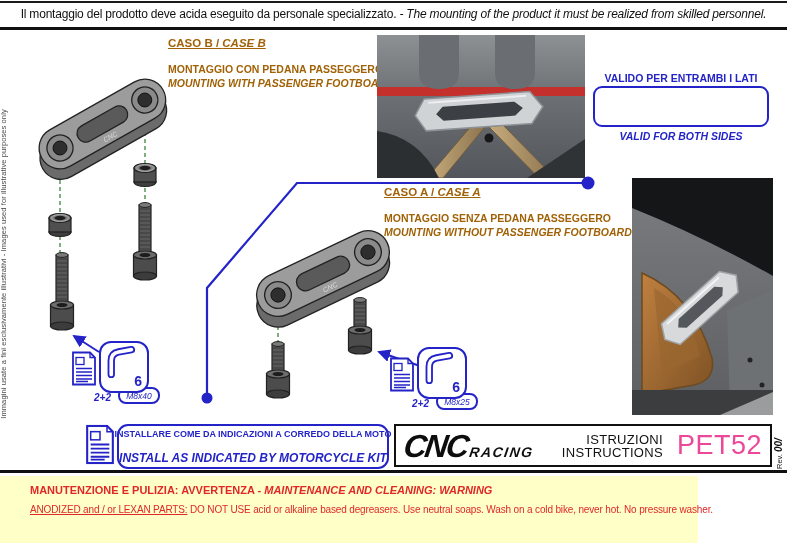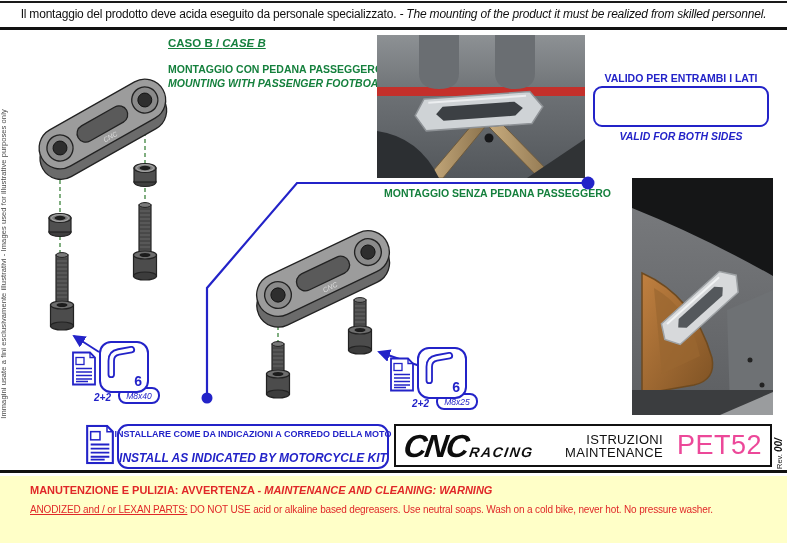--- a/index.html
+++ b/index.html
@@ -11,21 +11,21 @@
   .header{position:absolute;top:7px;left:0;width:787px;text-align:center;font-size:12px;
           color:#111;letter-spacing:-0.2px;white-space:nowrap;}
   .header .en{font-style:italic;}
   .header-rule{position:absolute;top:27px;left:0;width:787px;height:3px;background:#111;}
 
   
   .side-note{position:absolute;left:-1px;top:470px;transform:rotate(-90deg);transform-origin:0 0;
              width:412px;text-align:center;font-size:7.5px;color:#4a4a4a;letter-spacing:0.1px;}
 
   
-  .case-block{position:absolute;color:#15803d;}
+  .case-block{position:absolute;color:#a16207;}
   .case-title{font-size:11.5px;font-weight:bold;text-decoration:underline;margin-bottom:13px;}
   .case-title .alt{font-style:italic;}
   .case-line{font-size:10.5px;font-weight:bold;line-height:14px;white-space:nowrap;}
   .case-line.en{font-style:italic;}
 
   
   .valid-box{position:absolute;left:593px;top:86px;width:172px;height:37px;border:2.5px solid #2323c8;
              border-radius:9px;display:flex;flex-direction:column;justify-content:center;align-items:center;
              color:#2323c8;font-weight:bold;font-size:10.5px;line-height:14px;background:#fff;gap:44px;}
   .valid-box .en{font-style:italic;}
@@ -65,21 +65,21 @@
   .doc-type{margin-left:auto;text-align:right;color:#111;font-size:13px;letter-spacing:0.3px;line-height:13px;}
   .part-code{margin-left:14px;font-size:27px;color:#ec4899;font-weight:500;letter-spacing:0.5px;}
   .rev{position:absolute;left:768px;top:469px;transform:rotate(-90deg);transform-origin:0 0;
        white-space:nowrap;color:#111;z-index:3;}
   .rev-label{font-size:7.5px;}
   .rev-value{font-size:10px;font-weight:bold;font-style:italic;}
 
   .bottom-rule{position:absolute;top:470px;left:0;width:787px;height:3px;background:#111;}
 
   
-  .warning{position:absolute;top:476px;left:0;width:787px;height:67px;background:#ffffc8;
+  .warning{position:absolute;top:476px;left:0;width:698px;height:67px;background:#ffffc8;
            color:#e02828;padding:5px 0 0 30px;box-sizing:border-box;}
   .warn-title{font-size:11px;font-weight:bold;line-height:19px;white-space:nowrap;}
   .warn-title .en{font-style:italic;}
   .warn-line{font-size:10px;line-height:19.5px;white-space:nowrap;letter-spacing:-0.15px;}
   .warn-line .lbl{text-decoration:underline;}
 </style>
 </head>
 <body>
 
 <div class="page">
@@ -94,21 +94,23 @@
 
   <div class="side-note">Immagini usate a fini esclusivamente illustrativi - Images used for illustrative purposes only</div>
 
   <div class="case-block" style="left:168px;top:37px;">
     <div class="case-title"><span>CASO B / </span><span class="alt">CASE B</span></div>
     <div class="case-line">MONTAGGIO CON PEDANA PASSEGGERO</div>
     <div class="case-line en">MOUNTING WITH PASSENGER FOOTBOARD</div>
   </div>
 
   <div class="case-block" style="left:384px;top:186px;">
+    <div class="case-title"><span>CASO A / </span><span class="alt">CASE A</span></div>
     <div class="case-line">MONTAGGIO SENZA PEDANA PASSEGGERO</div>
+    <div class="case-line en">MOUNTING WITHOUT PASSENGER FOOTBOARD</div>
   </div>
 
   <div class="valid-box">
     <span>VALIDO PER ENTRAMBI I LATI</span>
     <span class="en">VALID FOR BOTH SIDES</span>
   </div>
 
   <div class="photo" style="left:377px;top:35px;">
     <svg width="208" height="143">
       <defs>
@@ -282,21 +284,21 @@
     <span class="en">INSTALL AS INDICATED BY MOTORCYCLE KIT</span>
   </div>
 
   <div class="footer-box">
     <div class="logo">
       <span class="logo-cnc">CNC</span>
       <span class="logo-racing">RACING</span>
     </div>
     <div class="doc-type">
       <div>ISTRUZIONI</div>
-      <div>MAINTENANCE</div>
+      <div>INSTRUCTIONS</div>
     </div>
     <div class="part-code">PET52</div>
   </div>
   <div class="rev">
     <span class="rev-label">Rev. </span><span class="rev-value">00/</span>
   </div>
 
   <div class="bottom-rule"></div>
 
   <div class="warning">

